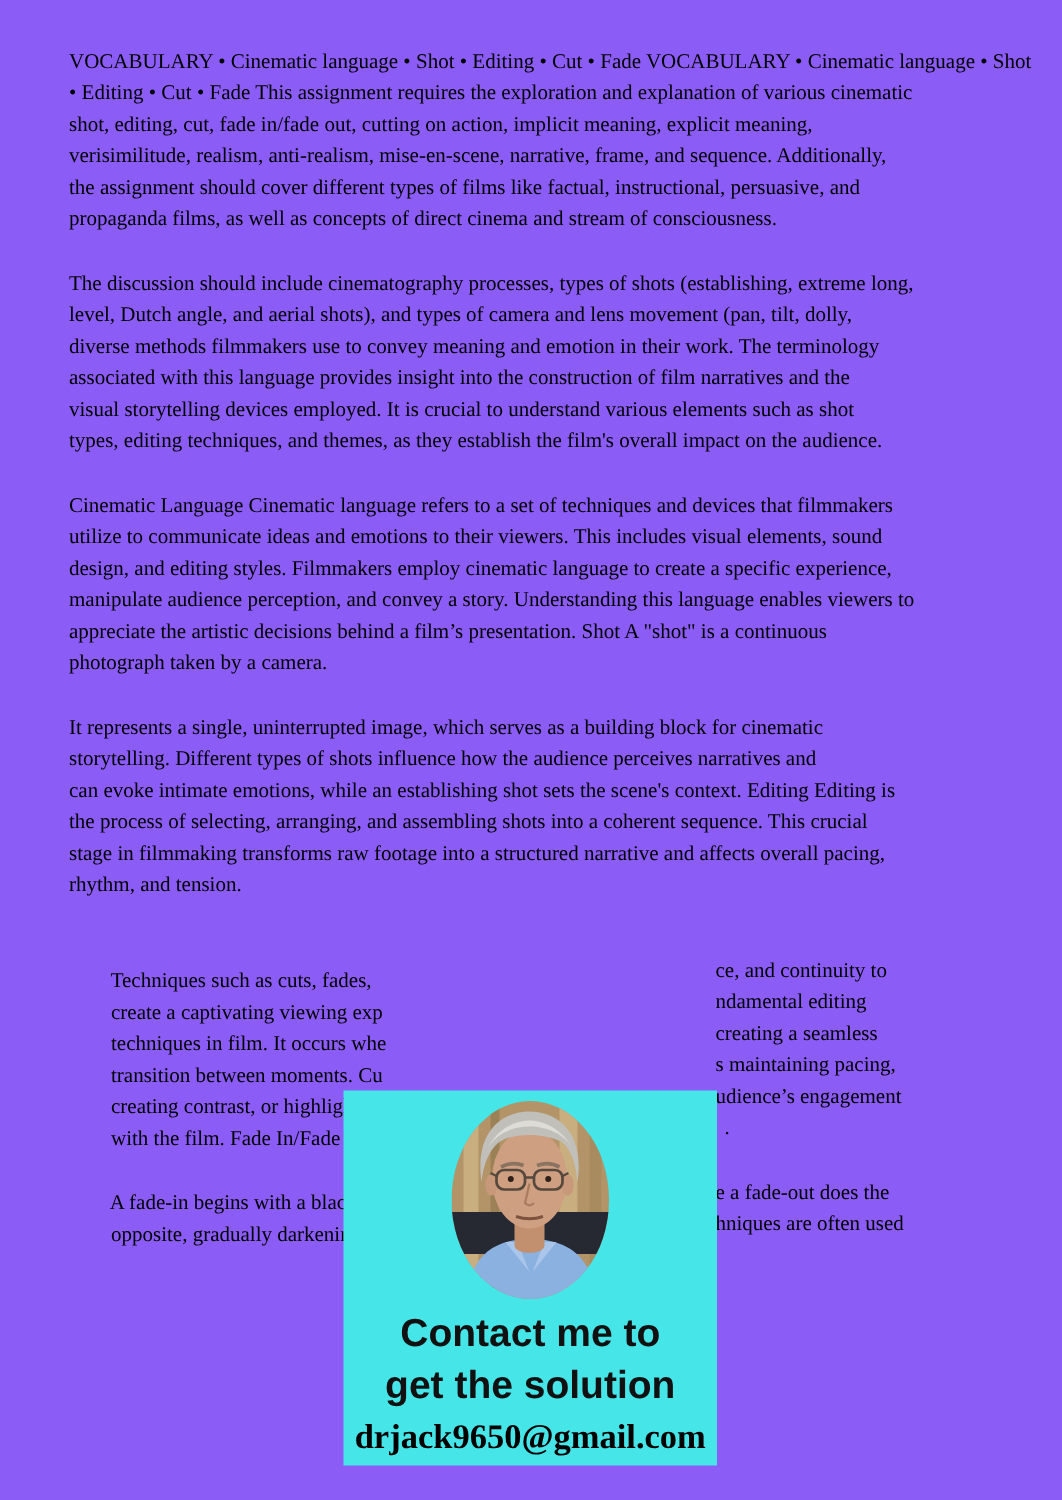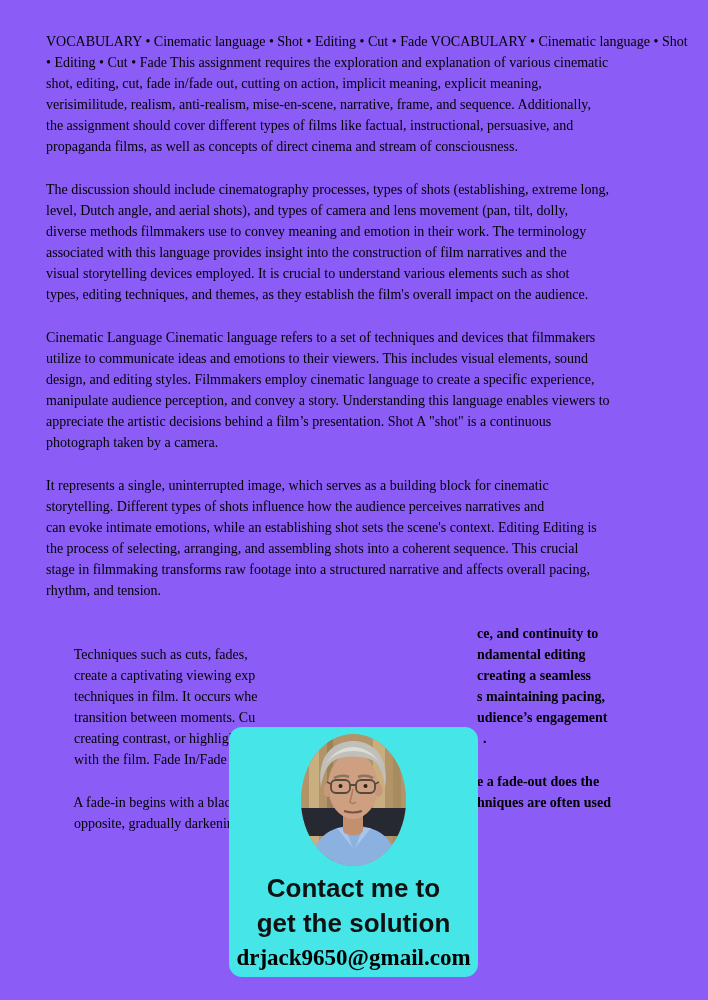--- a/index.html
+++ b/index.html
@@ -8,26 +8,26 @@
     font-family:"Liberation Serif", serif;
   }
   .page{position:absolute;inset:0;background:#8b5cf6;}
   .doc{
     position:absolute;left:46px;top:31px;width:660px;
     font-size:14px;line-height:21px;color:#000000;
   }
   .para{margin:0 0 22px 0;}
   .line{height:21px;white-space:pre;}
   .split{position:relative;}
-  .frag-right{position:absolute;left:431px;top:0;white-space:pre;font-weight:bold;}
+  .frag-right{position:absolute;left:431px;top:14px;white-space:pre;}
   .frag-right.dot{left:437px;}
   .promo{
     position:absolute;left:229px;top:727px;width:249px;height:250px;
     background:#45e5e8;z-index:10;
-    display:flex;flex-direction:column;align-items:center;border-radius:13px;
+    display:flex;flex-direction:column;align-items:center;
   }
   .promo-photo{margin-top:7px;width:105px;height:132px;display:block;}
   .promo-heading{
     margin-top:5px;text-align:center;
     font-family:"Liberation Sans", sans-serif;font-weight:bold;
     font-size:26px;line-height:35px;color:#111111;
   }
   .promo-email{
     margin-top:3px;text-align:right;
     font-family:"Liberation Serif", serif;font-weight:bold;

